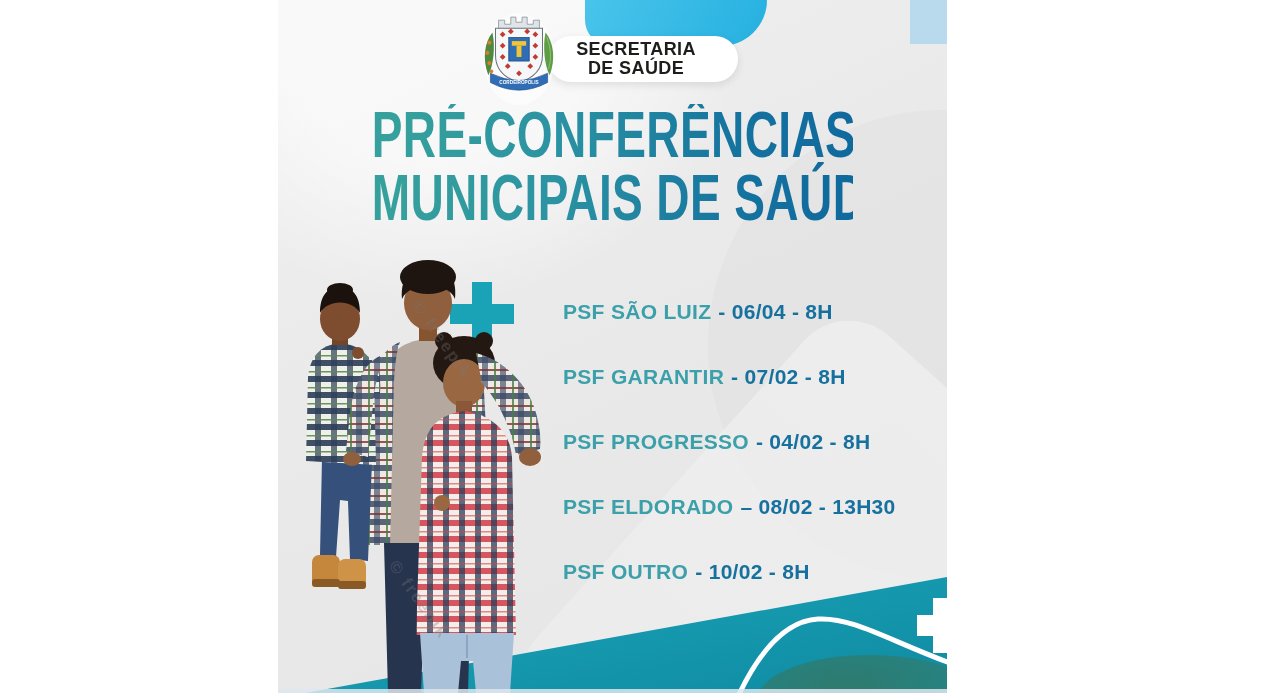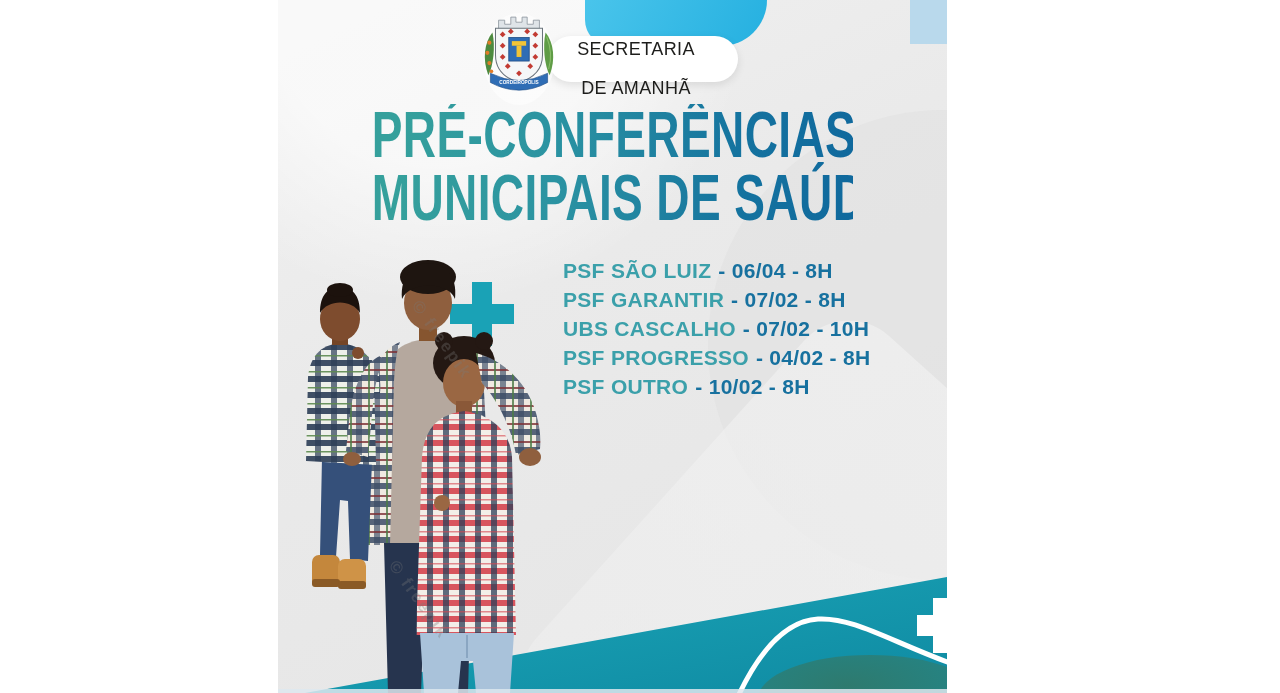--- a/index.html
+++ b/index.html
@@ -17,33 +17,33 @@
          background:linear-gradient(#f2f2f2,#eeeeee);opacity:.65;border-radius:60px;}
 
   .corner-square{left:632px;top:0;width:37px;height:44px;background:#b9d9ec;}
   .cyan-blob{left:307px;top:-26px;width:182px;height:72px;border-radius:10px 10px 46px 26px;
              background:linear-gradient(120deg,#4cc6ec,#25b0e0);}
 
   
   .badge-pill{left:270px;top:36px;width:190px;height:46px;border-radius:23px;background:#ffffff;
               box-shadow:0 3px 8px rgba(0,0,0,.10);display:flex;flex-direction:column;
               justify-content:center;align-items:center;padding-right:14px;box-sizing:border-box;}
-  .badge-pill div{font-weight:normal;font-size:18px;line-height:19px;letter-spacing:.4px;color:#1d1d1b;margin-top:20px;}
+  .badge-pill div{font-weight:bold;font-size:18px;line-height:19px;letter-spacing:.4px;color:#1d1d1b;}
   .crest-box{left:204px;top:12px;width:74px;height:94px;}
 
   
   .title{left:0;top:104px;width:669px;text-align:center;font-weight:bold;font-size:64px;
          line-height:63px;letter-spacing:.5px;transform:scaleX(.72);transform-origin:50% 0;
          background:linear-gradient(90deg,#35a09c 6%,#2b93a2 38%,#14729f 78%,#10699d 100%);
          -webkit-background-clip:text;background-clip:text;color:transparent;white-space:nowrap;}
 
   
   .schedule{left:285px;top:259px;}
-  .sched-row{height:29px;display:flex;align-items:flex-start;font-weight:bold;font-size:21px;
-             letter-spacing:.3px;white-space:nowrap;}
+  .sched-row{height:29px;display:flex;align-items:flex-end;font-weight:bold;font-size:21px;
+             letter-spacing:.3px;white-space:nowrap;margin-top:36px;}
   .sched-loc{color:#3ba0aa;margin-right:7px;}
   .sched-det{color:#17719f;}
 
   
   .quote{left:285px;top:514px;font-weight:bold;font-size:18.5px;line-height:21.5px;
          color:#17719f;letter-spacing:.3px;}
 
   
   .band-svg{left:0;top:553px;width:669px;height:140px;}
   .family-svg{left:0;top:243px;width:300px;height:450px;}
@@ -65,21 +65,21 @@
   <div class="poster">
 
     <div class="abs bg-c1"></div>
     <div class="abs bg-c2"></div>
     <div class="abs bg-c3"></div>
     <div class="abs corner-square"></div>
     <div class="abs cyan-blob"></div>
 
     <div class="abs badge-pill">
       <div>SECRETARIA</div>
-      <div>DE AMANHÃ</div>
+      <div>DE SAÚDE</div>
     </div>
 
     <div class="abs crest-box">
       <svg width="74" height="94" viewBox="0 0 72 92">
         <ellipse cx="36" cy="46" rx="35" ry="45" fill="rgba(255,255,255,0.55)"></ellipse>
 
         <path d="M16,17 L16,8 L22,8 L22,12 L28,12 L28,5 L33,5 L33,10 L39,10 L39,5 L44,5 L44,12 L50,12 L50,8 L56,8 L56,17 Z" fill="#dfe4e8" stroke="#8d969e" stroke-width="0.8"></path>
 
         <path d="M10,20 C2,30 0,46 6,62 C11,52 13,34 10,20 Z" fill="#4c8a3f"></path>
         <circle cx="7" cy="30" r="2" fill="#e07b28"></circle>
@@ -122,26 +122,26 @@
     <div class="abs schedule">
       <div class="sched-row">
         <span class="sched-loc">PSF SÃO LUIZ</span>
         <span class="sched-det">- 06/04 - 8H</span>
       </div>
       <div class="sched-row">
         <span class="sched-loc">PSF GARANTIR</span>
         <span class="sched-det">- 07/02 - 8H</span>
       </div>
       <div class="sched-row">
-        <span class="sched-loc">UBS CASCALHO</span>
-        <span class="sched-det">- 07/02 - 10H</span>
-      </div>
-      <div class="sched-row">
         <span class="sched-loc">PSF PROGRESSO</span>
         <span class="sched-det">- 04/02 - 8H</span>
+      </div>
+      <div class="sched-row">
+        <span class="sched-loc">PSF ELDORADO</span>
+        <span class="sched-det">– 08/02 - 13H30</span>
       </div>
       <div class="sched-row">
         <span class="sched-loc">PSF OUTRO</span>
         <span class="sched-det">- 10/02 - 8H</span>
       </div>
     </div>
 
 
     <svg class="abs band-svg" viewBox="0 0 669 140">
       <defs>

